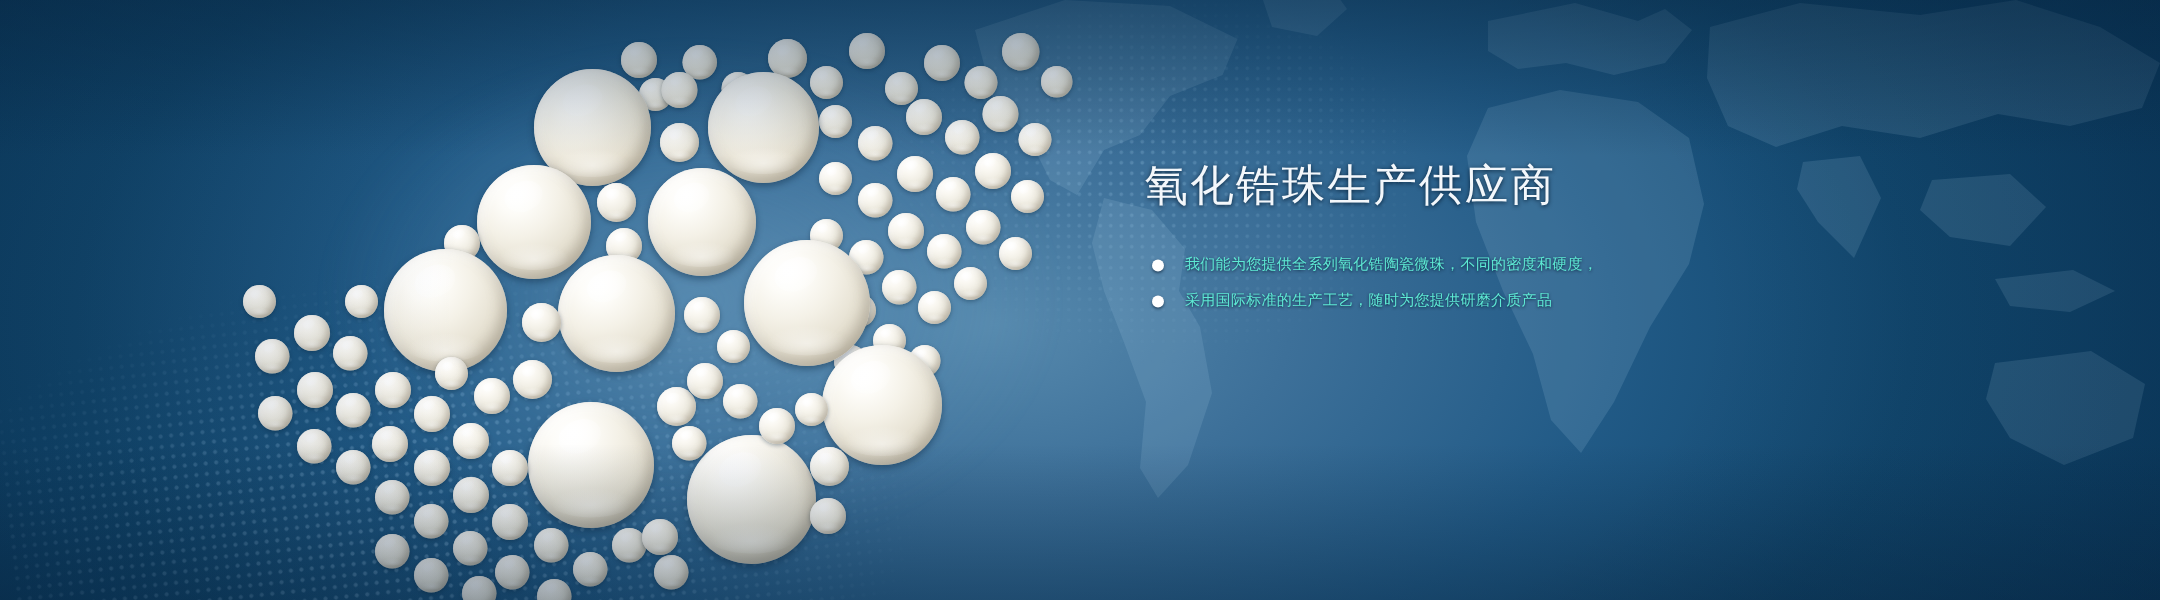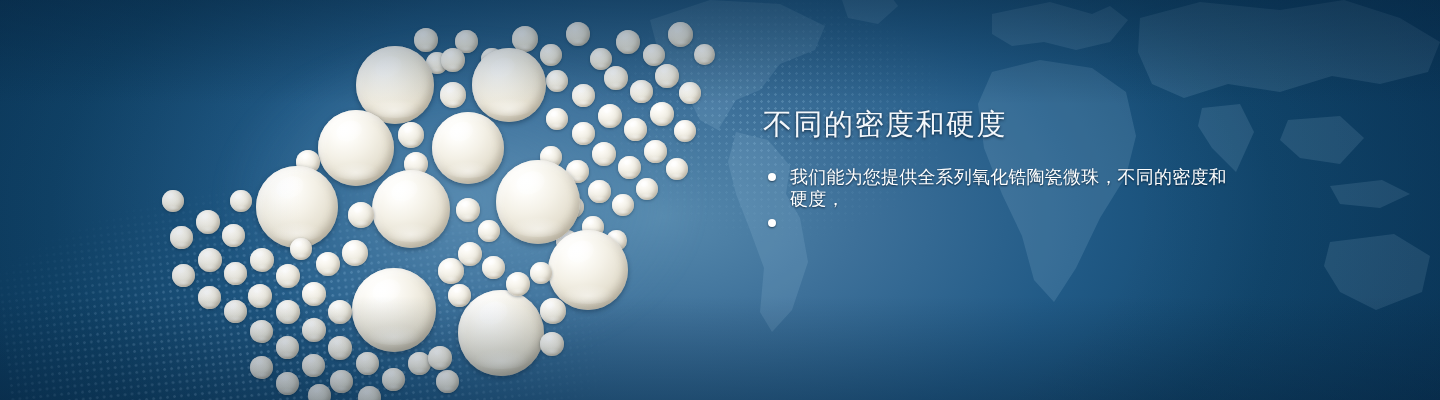--- a/index.html
+++ b/index.html
@@ -102,23 +102,23 @@
     font-size:29px;line-height:40px;font-weight:400;
     letter-spacing:1.5px;
     color:#f3f7fb;
     text-shadow:0 1px 3px rgba(2,22,42,.85);
     margin:0 0 22px 0;white-space:nowrap;
   }
   .bullets{list-style:none;margin:0;padding:0;}
   .bullet{
     position:relative;
     padding-left:27px;
-    font-size:18px;
+    font-size:10px;
     line-height:22px;
-    color:#ffffff;
+    color:#5eead4;
     text-shadow:0 1px 2px rgba(2,22,42,.8);
     margin-bottom:2px;
     letter-spacing:.2px;
   }
   .bullet .dot{
     position:absolute;left:5px;top:7px;
     width:8px;height:8px;border-radius:50%;
     background:#ffffff;
     box-shadow:0 1px 2px rgba(2,22,42,.6);
   }
@@ -269,25 +269,26 @@
     <span class="bead sm" style="left:428px;top:346px;width:24px;height:24px;"></span>
     <span class="bead sm" style="left:540px;top:332px;width:24px;height:24px;"></span>
     <span class="bead sm" style="left:230px;top:190px;width:22px;height:22px;"></span>
     <span class="bead sm" style="left:162px;top:190px;width:22px;height:22px;"></span>
   </div>
 
   <div class="bg-vignette"></div>
   <div class="bg-topdark"></div>
 
   <div class="textblock">
-    <h1 class="headline">不同的密度和硬度</h1>
+    <h1 class="headline">氧化锆珠生产供应商</h1>
     <ul class="bullets">
       <li class="bullet">
         <span class="dot"></span>
         <span>我们能为您提供全系列氧化锆陶瓷微珠，不同的密度和硬度，</span>
       </li>
       <li class="bullet">
         <span class="dot"></span>
+        <span>采用国际标准的生产工艺，随时为您提供研磨介质产品</span>
       </li>
     </ul>
   </div>
 
 </div>
 
 </body></html>

